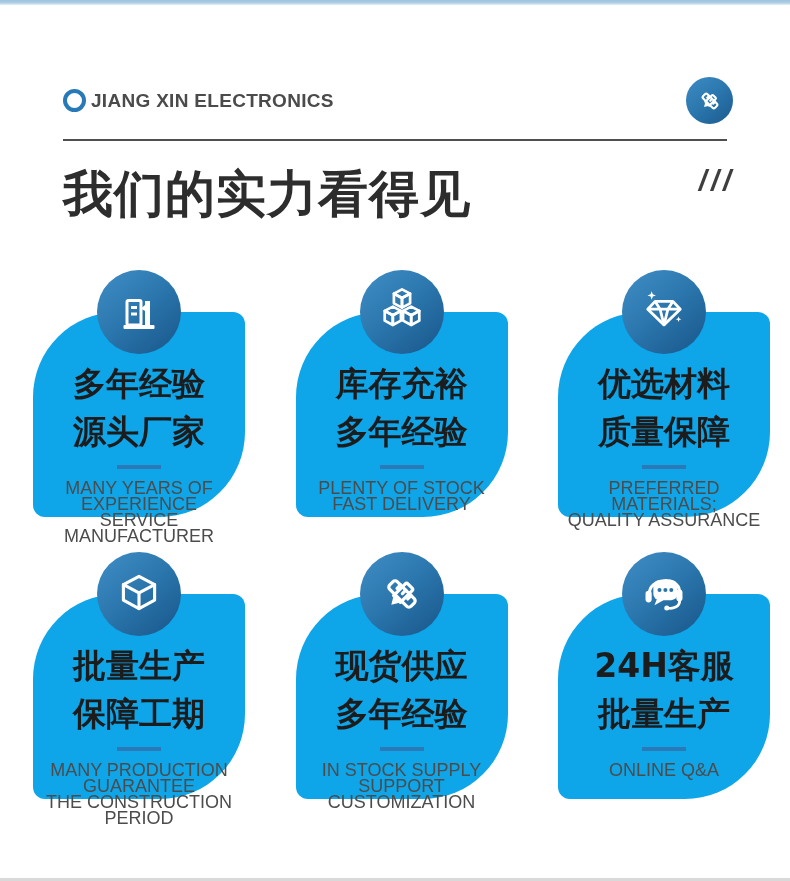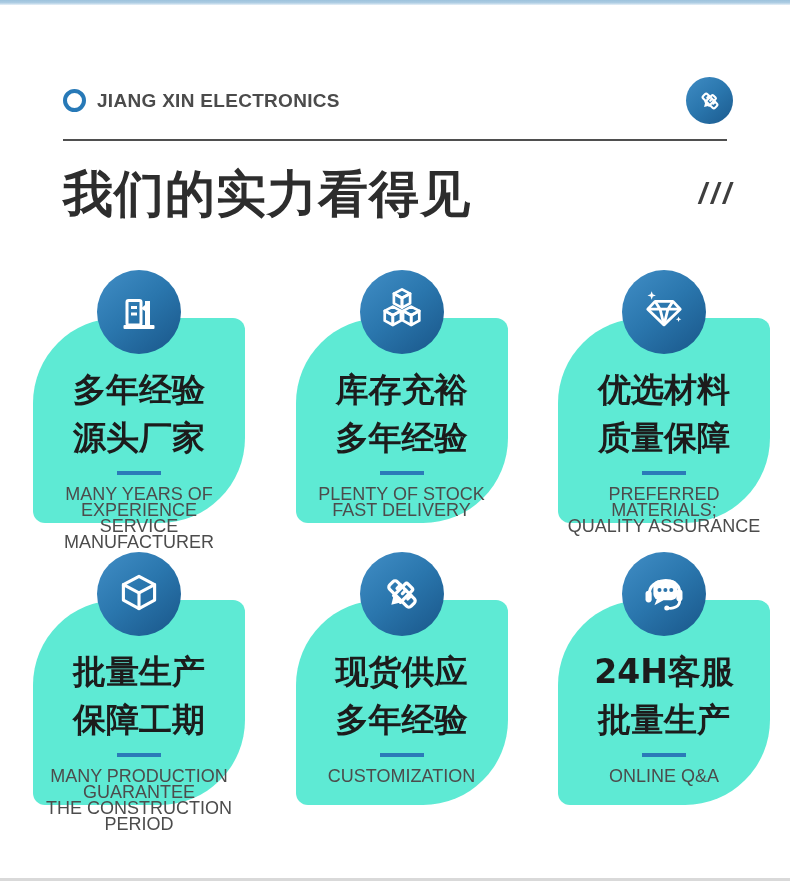--- a/index.html
+++ b/index.html
@@ -11,42 +11,42 @@
   }
   .page{position:relative;width:790px;height:881px;background:#fff;overflow:hidden;}
 
   
   .top-strip{height:5px;background:linear-gradient(180deg,#9cc2dc 0%,#aecde3 55%,#e8f1f8 100%);}
   .bottom-strip{position:absolute;left:0;bottom:0;width:100%;height:3px;background:#d9d9d9;}
 
   
   .header{display:flex;align-items:center;margin:72px 57px 0 63px;height:47px;}
   .logo-ring{width:15px;height:15px;border:4.5px solid #2779b7;border-radius:50%;flex:0 0 auto;}
-  .brand{font-size:19px;font-weight:800;color:#4b4b4b;margin-left:11px;letter-spacing:.3px;white-space:nowrap;text-align:right;}
+  .brand{font-size:19px;font-weight:800;color:#4b4b4b;margin-left:5px;letter-spacing:.3px;white-space:nowrap;text-align:right;}
   .header-spacer{flex:1;}
   .tools-circle{width:47px;height:47px;border-radius:50%;
     background:linear-gradient(140deg,#3f8cc4 0%,#2a76ad 50%,#1b5a8e 100%);
     display:flex;align-items:center;justify-content:center;flex:0 0 auto;}
   .header-rule{border:none;border-top:2px solid #4f4f4f;margin:15px 63px 0 63px;}
 
   
-  .title-row{display:flex;justify-content:space-between;align-items:center;margin:24px 55px 0 63px;height:58px;}
+  .title-row{display:flex;justify-content:space-between;margin:24px 55px 0 63px;height:58px;}
   .page-title{font-size:50px;line-height:58px;font-weight:900;color:#2d2d2d;letter-spacing:1px;
     font-family:"DejaVu Sans",sans-serif;}
   .slashes{font-size:29px;font-weight:700;font-style:italic;color:#3e3e3e;letter-spacing:4px;}
 
   
   .grid{margin:47px 20px 0 33px;display:grid;grid-template-columns:212px 212px 212px;
     justify-content:space-between;row-gap:35px;}
   .cell{position:relative;width:212px;height:247px;}
   .icon-circle{position:absolute;top:0;left:50%;transform:translateX(-50%);
     width:84px;height:84px;border-radius:50%;z-index:2;
     background:linear-gradient(140deg,#418ec6 0%,#2a76ad 48%,#195689 100%);
     display:flex;align-items:center;justify-content:center;}
-  .card{position:absolute;top:48px;left:0;width:212px;height:205px;background:#5eead4;
+  .card{position:absolute;top:42px;left:0;width:212px;height:205px;background:#0ea5e9;
     border-radius:85px 12px 85px 12px;text-align:center;box-sizing:border-box;padding:0 4px;}
   .cn{font-size:33px;line-height:48px;font-weight:700;color:#1c1c1c;
     font-family:"DejaVu Sans",sans-serif;}
   .cn-first{margin-top:48px;}
   .card-divider{width:44px;height:4px;background:#2b7ab8;margin:9px auto 11px;}
   .en{font-size:18px;line-height:16px;color:#4c4c4c;font-weight:500;}
   svg{display:block;}
 </style>
 </head>
 <body>
@@ -178,20 +178,21 @@
               <path d="M37 41 h30 a4 4 0 0 1 4 4 v10 a4 4 0 0 1 -4 4 h-30 z"></path>
               <path d="M37 41 L22 50 L37 59 Z" fill="#fff" stroke="none"></path>
             </g>
           </g>
         </svg>
       </div>
       <div class="card">
         <div class="cn cn-first">现货供应</div>
         <div class="cn">多年经验</div>
         <div class="card-divider"></div>
+        <div class="en">IN STOCK SUPPLY SUPPORT</div>
         <div class="en">CUSTOMIZATION</div>
       </div>
     </div>
 
     <div class="cell">
       <div class="icon-circle">
         <svg width="56" height="56" viewBox="0 0 100 100">
           <path d="M24 50 C22 22 76 16 78 46" stroke="#fff" stroke-width="5.5" fill="none" stroke-linecap="round"></path>
           <rect x="17" y="44" width="11" height="21" rx="5.5" fill="#fff"></rect>
           <rect x="72" y="42" width="11" height="21" rx="5.5" fill="#fff"></rect>

